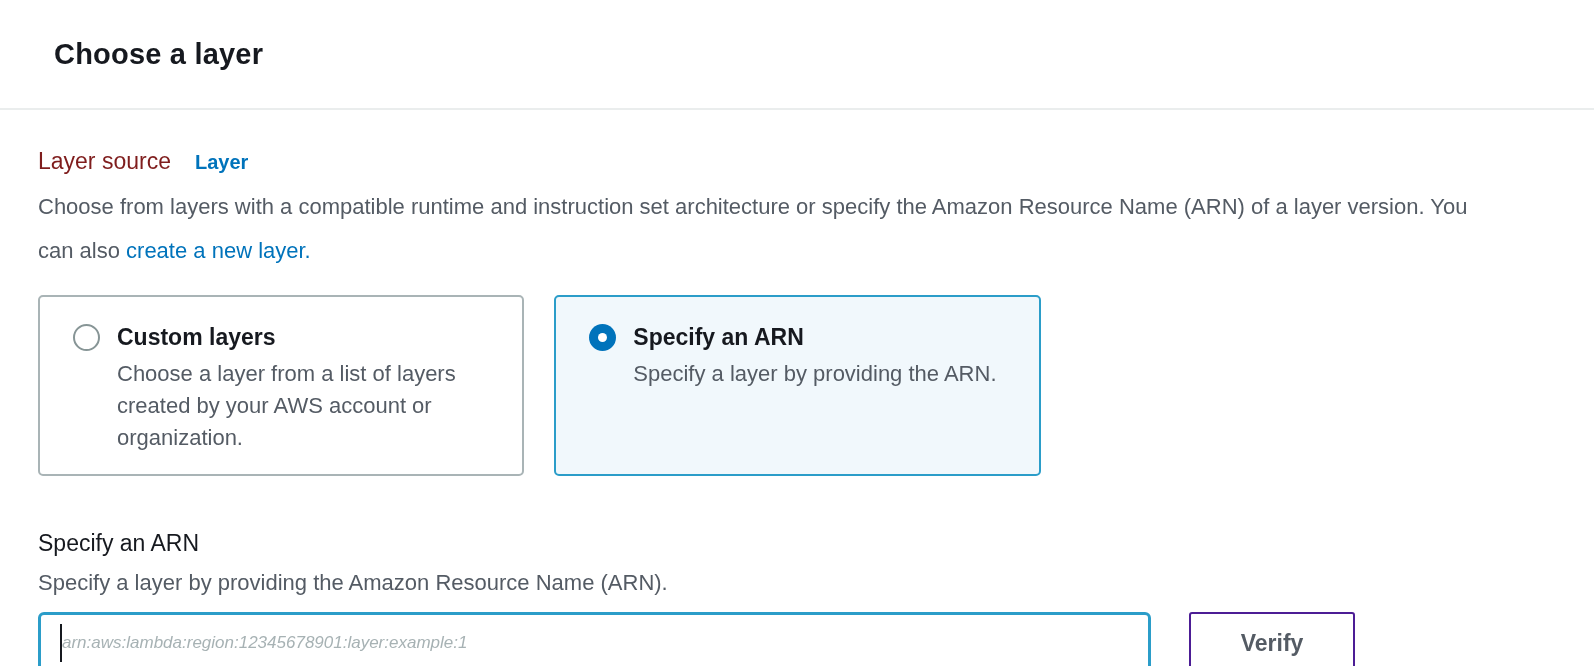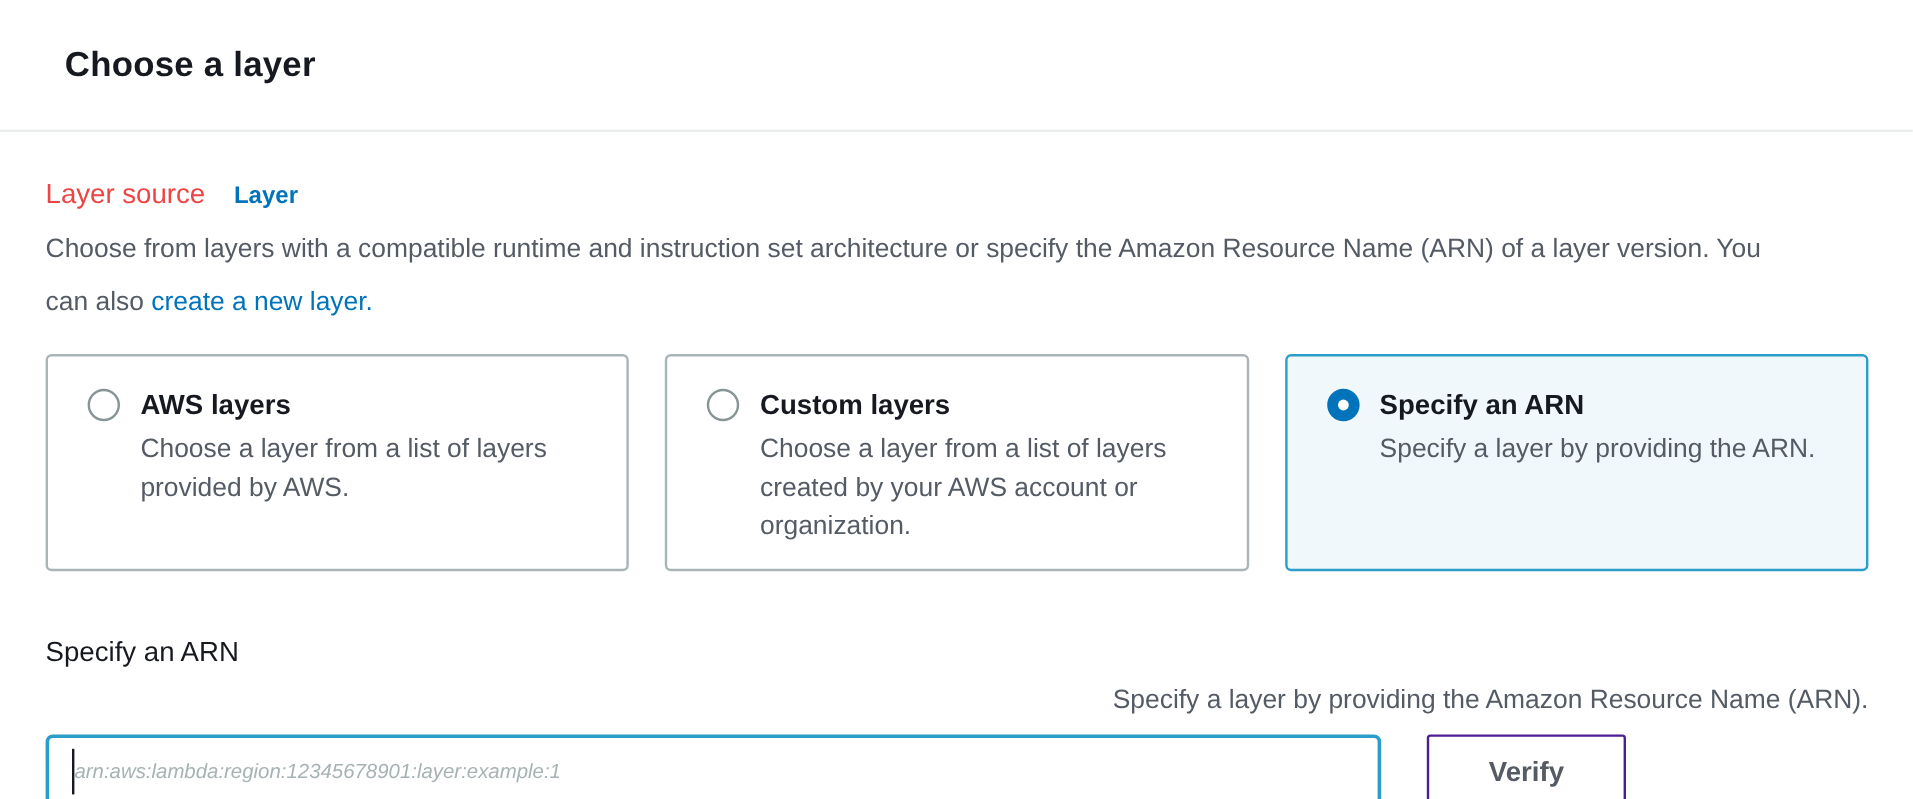--- a/index.html
+++ b/index.html
@@ -23,21 +23,21 @@
     font-weight: 700;
     letter-spacing: 0.2px;
   }
   .content { padding: 0 37px 0 38px; }
 
   .field-label-row {
     margin-top: 38px;
     display: flex;
     align-items: baseline;
   }
-  .field-label { font-size: 23px; color: #ef4444; }
+  .field-label { font-size: 23px; color: #7f1d1d; }
   .info-link {
     margin-left: 24px;
     font-size: 20px;
     font-weight: 700;
     color: #0073bb;
     text-decoration: none;
     cursor: pointer;
   }
   .field-desc {
     margin-top: 10px;
@@ -99,21 +99,20 @@
     line-height: 32px;
     color: #545b64;
   }
 
   .arn-section { margin-top: 54px; }
   .arn-label { font-size: 23px; color: #16191f; }
   .arn-desc {
     margin-top: 13px;
     font-size: 22px;
     color: #545b64;
-    text-align: right;
   }
   .arn-row {
     margin-top: 16px;
     display: flex;
     align-items: flex-start;
   }
   .arn-input-wrap { position: relative; }
   .arn-input {
     width: 1113px;
     height: 61px;
@@ -162,27 +161,20 @@
 
   <section>
     <div class="field-label-row">
       <span class="field-label">Layer source</span>
       <a class="info-link" href="#">Layer</a>
     </div>
     <p class="field-desc"><span>Choose from layers with a compatible runtime and instruction set architecture or specify the Amazon Resource Name (ARN) of a layer version. You can also </span><a class="inline-link" href="#">create a new layer.</a></p>
 
     <div class="cards">
 
-      <div class="card">
-        <div class="card-head">
-          <span class="radio"></span>
-          <span class="card-title">AWS layers</span>
-        </div>
-        <p class="card-desc">Choose a layer from a list of layers provided by AWS.</p>
-      </div>
 
       <div class="card">
         <div class="card-head">
           <span class="radio"></span>
           <span class="card-title">Custom layers</span>
         </div>
         <p class="card-desc">Choose a layer from a list of layers created by your AWS account or organization.</p>
       </div>
 
       <div class="card selected">

